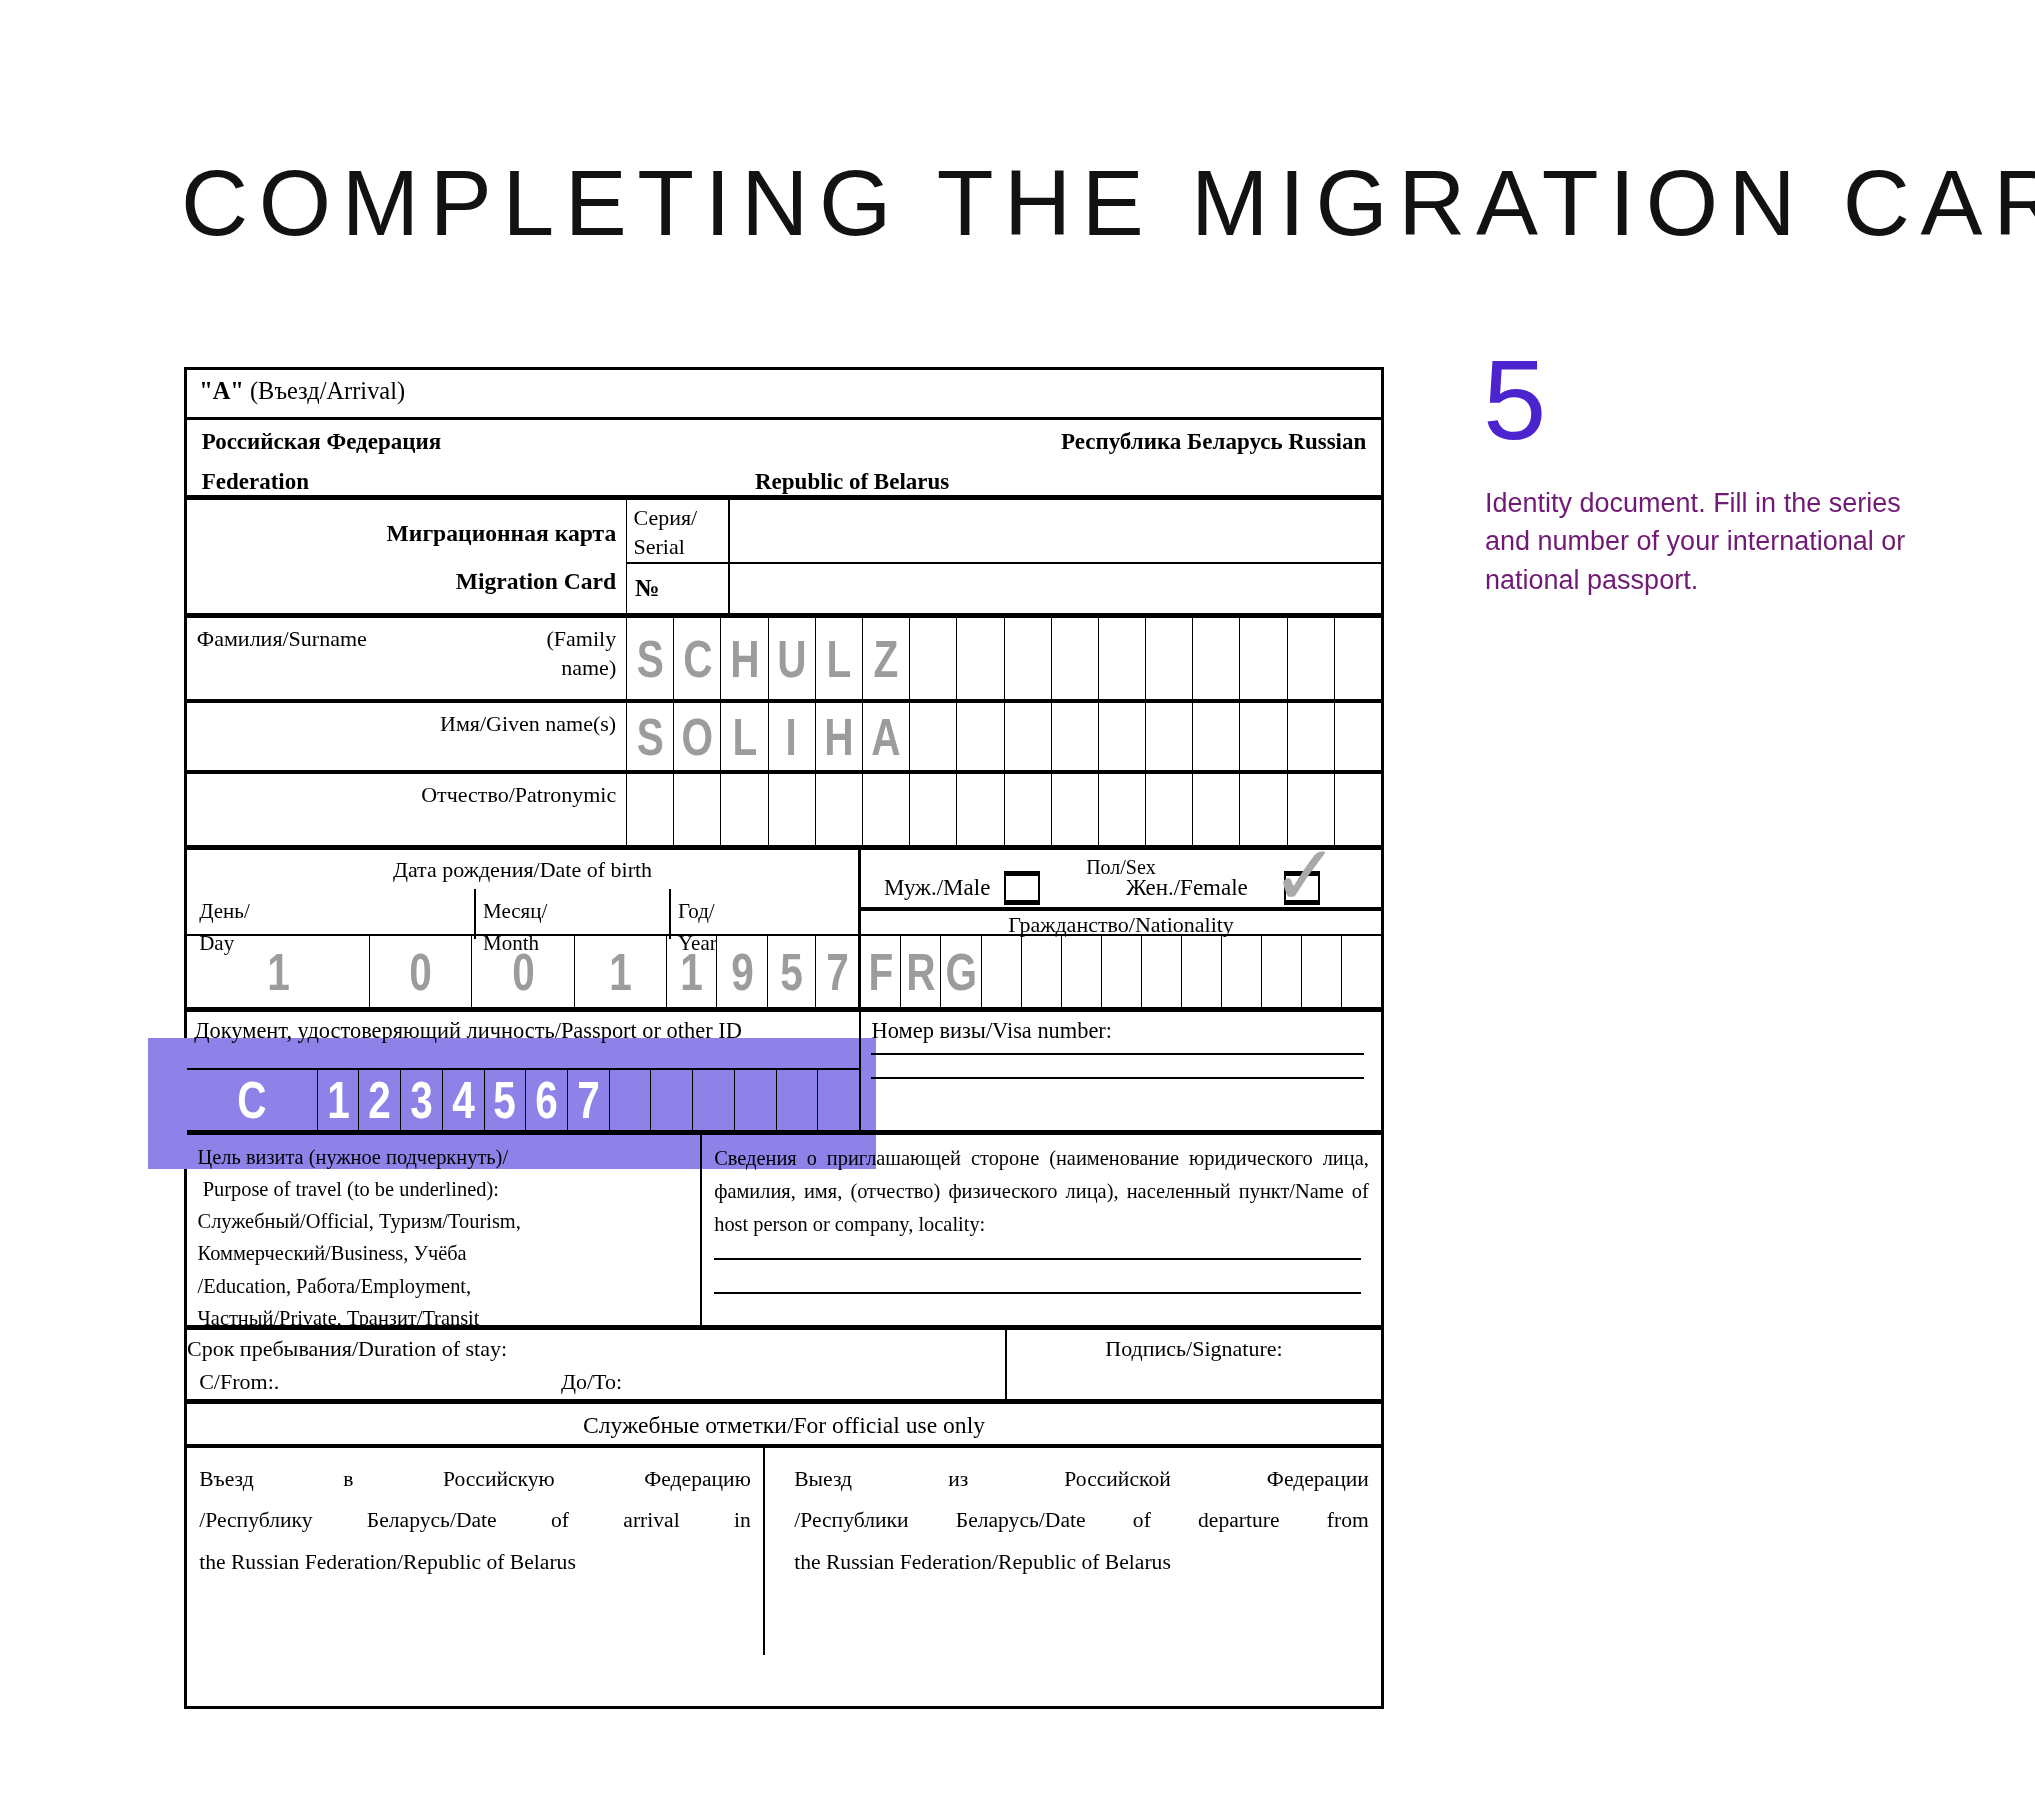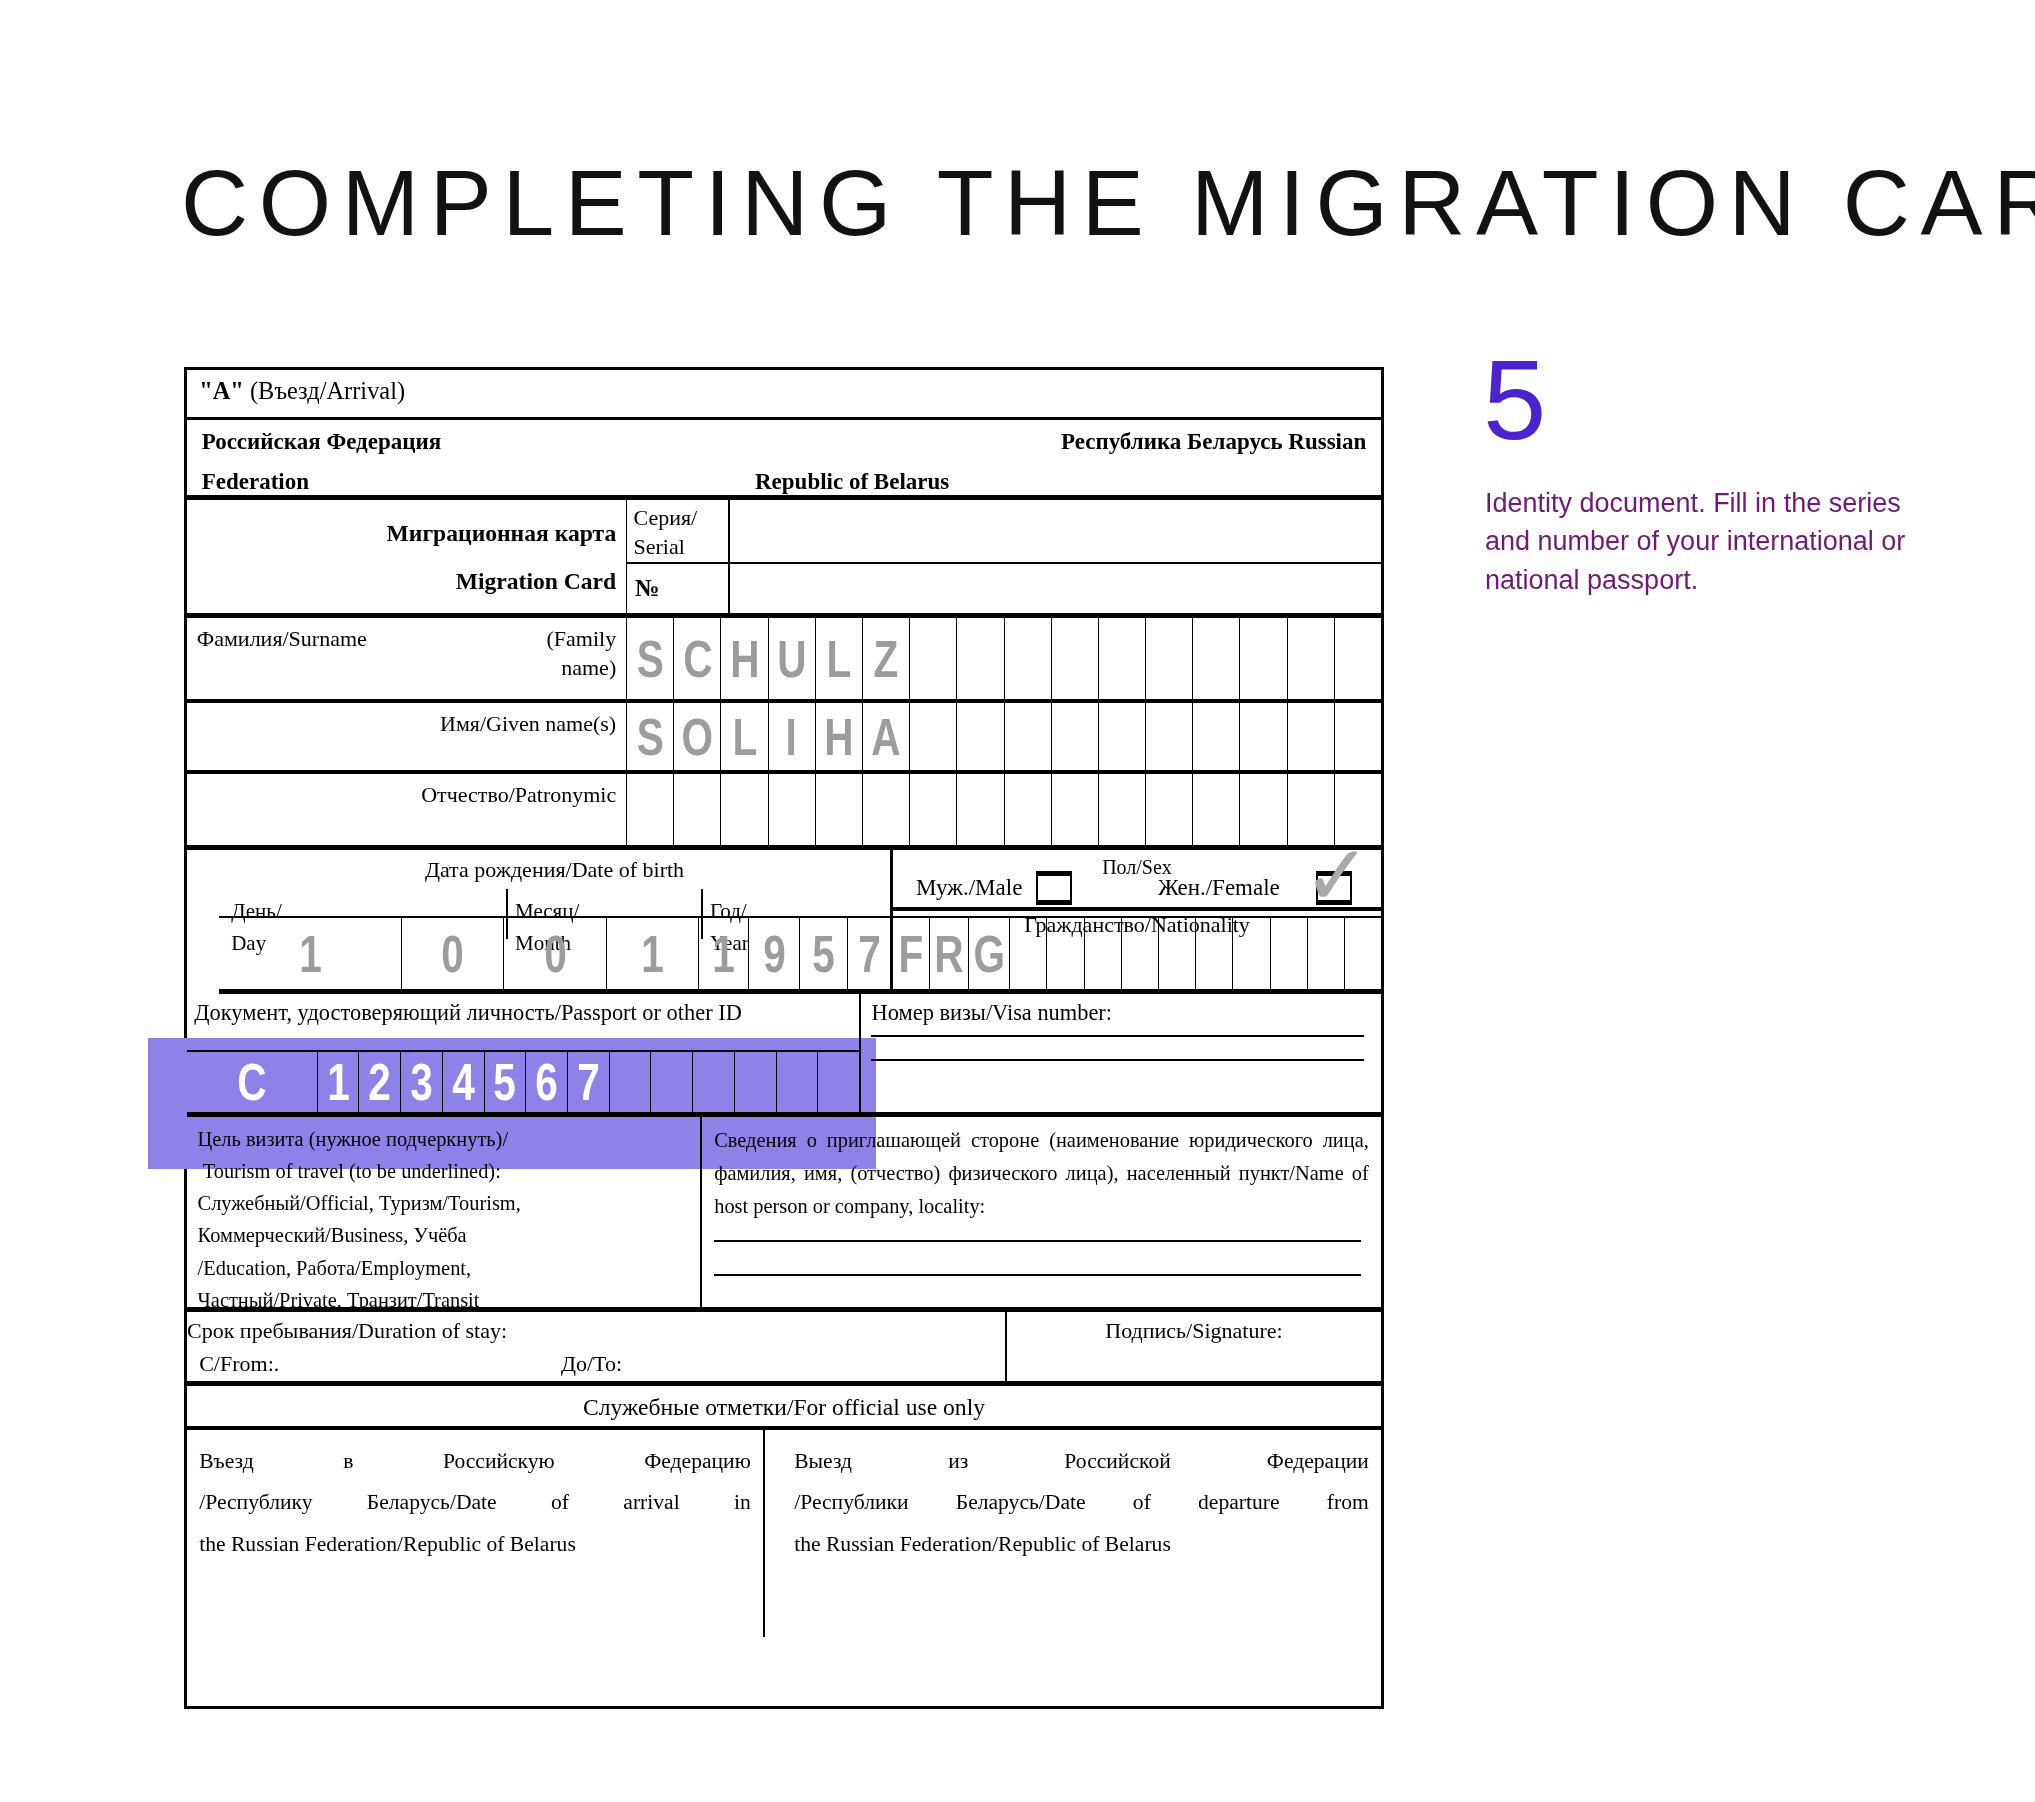--- a/index.html
+++ b/index.html
@@ -42,21 +42,21 @@
   .labelcol { width:440px; border-right:1px solid #000000; padding:5.7px 9.8px;text-align:right; }
   .flexfill { flex:1; display:flex; }
 
   
   .r-a        { height:50px; border-bottom:3.7px solid #000; padding:7.3px 12.2px; font-size:24.4px; }
   .r-country  { height:80px; border-bottom:5.3px solid #000; }
   .r-serial   { height:118px; border-bottom:5.7px solid #000; }
   .r-surname  { height:85px; border-bottom:4.1px solid #000; }
   .r-given    { height:71px; border-bottom:4.1px solid #000; }
   .r-patr     { height:76px; border-bottom:5.3px solid #000; }
-  .r-dob      { height:144px; border-bottom:5.3px solid #000;margin-left:32px; }
+  .r-dob      { height:162px; border-bottom:5.3px solid #000; }
   .r-doc      { height:123px; border-bottom:5.3px solid #000; }
   .r-purpose  { height:195px; border-bottom:5.3px solid #000; }
   .r-duration { height:74px; border-bottom:5.7px solid #000; }
   .r-official { height:44px; border-bottom:4.1px solid #000; text-align:center; font-size:23.6px; padding-top:8.1px; }
   .r-bottom   { height:207px;gap:17px; }
 
   .b { font-weight:bold; }
 
   
   .r-country { display:block; position:relative; font-size:23px; font-weight:bold; }
@@ -494,21 +494,21 @@
         </div>
     </div>
     <div class="doc-right">
       <div>Номер визы/Visa number:</div>
       <div class="visa-line vline-1"></div>
       <div class="visa-line vline-2"></div>
     </div>
   </div>
 
   <div class="row r-purpose">
-    <div class="purpose-left"><div>Цель визита (нужное подчеркнуть)/</div><div> Tourism of travel (to be underlined):</div><div>Служебный/Official, Туризм/Tourism,</div><div>Коммерческий/Business, Учёба</div><div>/Education, Работа/Employment,</div><div>Частный/Private, Транзит/Transit</div></div>
+    <div class="purpose-left"><div>Цель визита (нужное подчеркнуть)/</div><div> Purpose of travel (to be underlined):</div><div>Служебный/Official, Туризм/Tourism,</div><div>Коммерческий/Business, Учёба</div><div>/Education, Работа/Employment,</div><div>Частный/Private, Транзит/Transit</div></div>
     <div class="purpose-right">
       <span>Сведения о приглашающей стороне (наименование юридического лица, фамилия, имя, (отчество) физического лица), населенный пункт/Name of host person or company, locality:</span>
       <div class="host-line hline-1"></div>
       <div class="host-line hline-2"></div>
     </div>
   </div>
 
   <div class="row r-duration">
     <div class="dur-left">
       <div class="dur-header">Срок пребывания/Duration of stay:</div>

